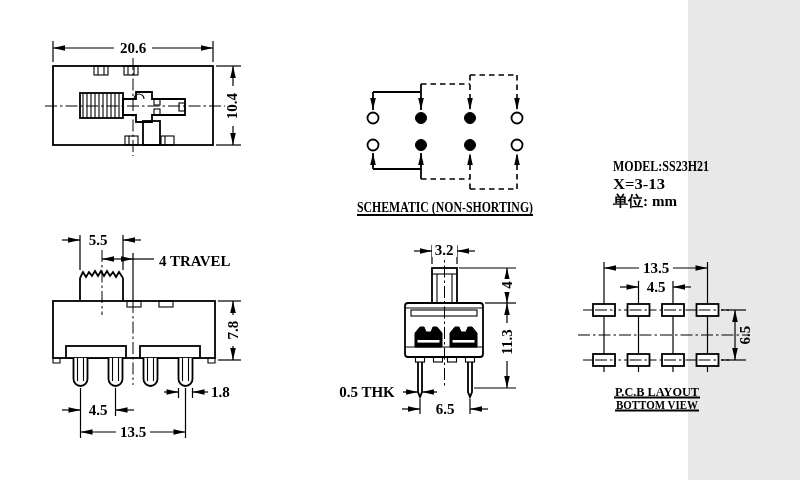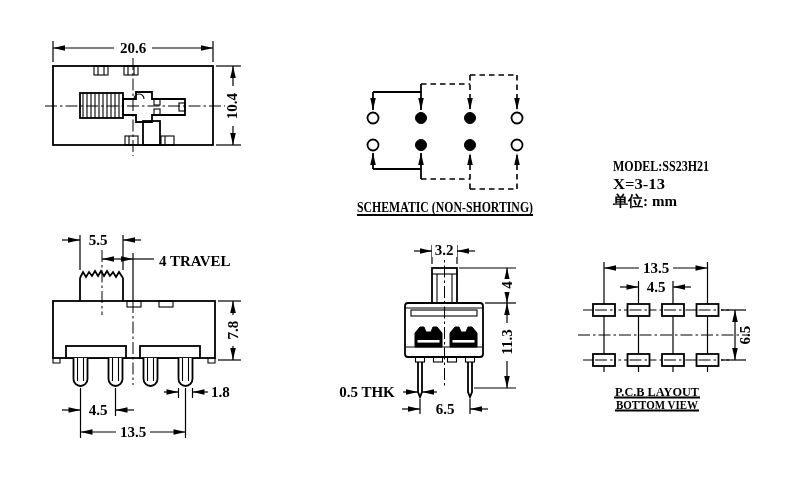--- a/index.html
+++ b/index.html
@@ -1,16 +1,16 @@
 <!DOCTYPE html>
 <html><head>
 <meta charset="utf-8">
 <style>
   html,body{margin:0;padding:0;background:#e8e8e8;}
-  .stage{width:800px;height:480px;background:#ffffff;position:relative;font-family:"Liberation Serif",serif;}
+  .stage{width:688px;height:480px;background:#ffffff;position:relative;font-family:"Liberation Serif",serif;}
   svg{display:block;}
   .outline{fill:#ffffff;stroke:#000;stroke-width:1.8;}
   .outline2{fill:none;stroke:#000;stroke-width:1.8;}
   .thin{fill:none;stroke:#000;stroke-width:1.1;}
   .dim{fill:none;stroke:#000;stroke-width:1.2;}
   .cl{fill:none;stroke:#000;stroke-width:1;stroke-dasharray:12 3 2.5 3;}
   .dash{fill:none;stroke:#000;stroke-width:1.6;stroke-dasharray:5.5 4;}
   .wire{fill:none;stroke:#000;stroke-width:1.8;}
   .dark{fill:#000;stroke:#000;stroke-width:1;}
   .mask{fill:#ffffff;stroke:none;}

